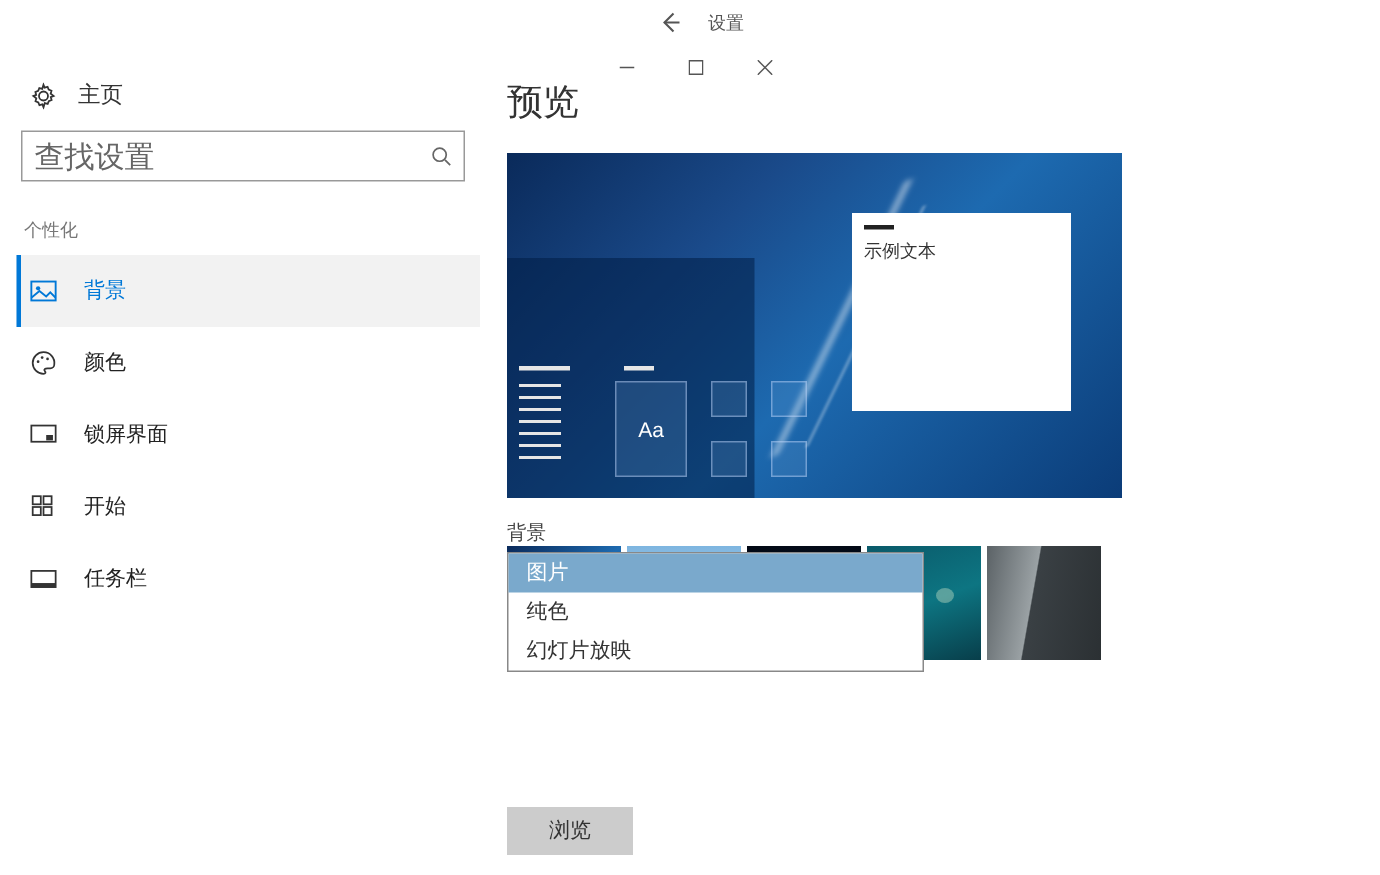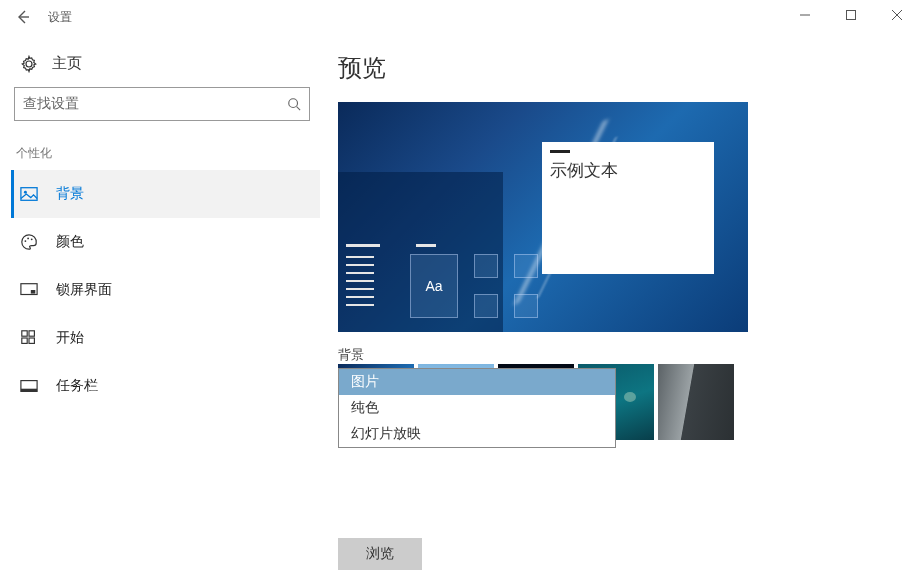--- a/index.html
+++ b/index.html
@@ -9,22 +9,24 @@
     color: #333;
     background: #fff;
     width: 920px;
     height: 583px;
     overflow: hidden;
     position: relative;
   }
   .titlebar {
     height: 34px;
     display: flex;
+    align-items: center;
     justify-content: space-between;
     padding-left: 8px;
+    flex-direction: column;
   }
   .titlebar-left { display: flex; align-items: center; gap: 6px; }
   .back-btn {
     width: 30px; height: 30px;
     display: flex; align-items: center; justify-content: center;
     color: #555;
   }
   .title-text { font-size: 12px; color: #555; margin-left: 4px; }
   .win-controls { display: flex; }
   .win-btn {
@@ -45,21 +47,21 @@
   }
   .home-row .icon { width: 18px; color: #333; }
   .searchbox {
     width: 296px; height: 34px;
     border: 1px solid #999;
     display: flex; align-items: center;
     padding: 0 8px;
     margin-bottom: 20px;
     justify-content: space-between;
     color: #666;
-    font-size: 14px;
+    font-size: 20px;
   }
   .searchbox .mag { color: #666; }
   .section-label {
     font-size: 12px; color: #777;
     padding: 4px 0 8px 2px;
   }
   .nav-item {
     display: flex; align-items: center; gap: 18px;
     height: 48px;
     padding-left: 6px;
@@ -126,24 +128,24 @@
     position: absolute; left: 72px; top: 82px;
     display: grid;
     grid-template-columns: 48px 24px 24px;
     grid-auto-rows: 24px;
     gap: 16px;
   }
   .tile { background: rgba(120,170,220,0.18); border:1px solid rgba(200,220,255,0.45); }
   .tile.big { grid-row: span 2; grid-column: span 1; display:flex; align-items:center; justify-content:center; color:#fff; font-size:14px; }
   .window-card {
     position: absolute; right: 34px; top: 40px;
-    width: 172px; height: 132px;
+    width: 146px; height: 132px;
     background: #fff;
     padding: 8px;
-    font-size: 17px;
+    font-size: 12px;
   }
   .window-card .dash { width: 20px; height: 3px; background:#222; margin-bottom:6px;}
   .sub-label {
     font-size: 13px; color: #444; margin-top: 14px; margin-bottom: 4px;
   }
   .dropdown-open {
     width: 278px;
     border: 1px solid #888;
     background: #fff;
     position: relative;

